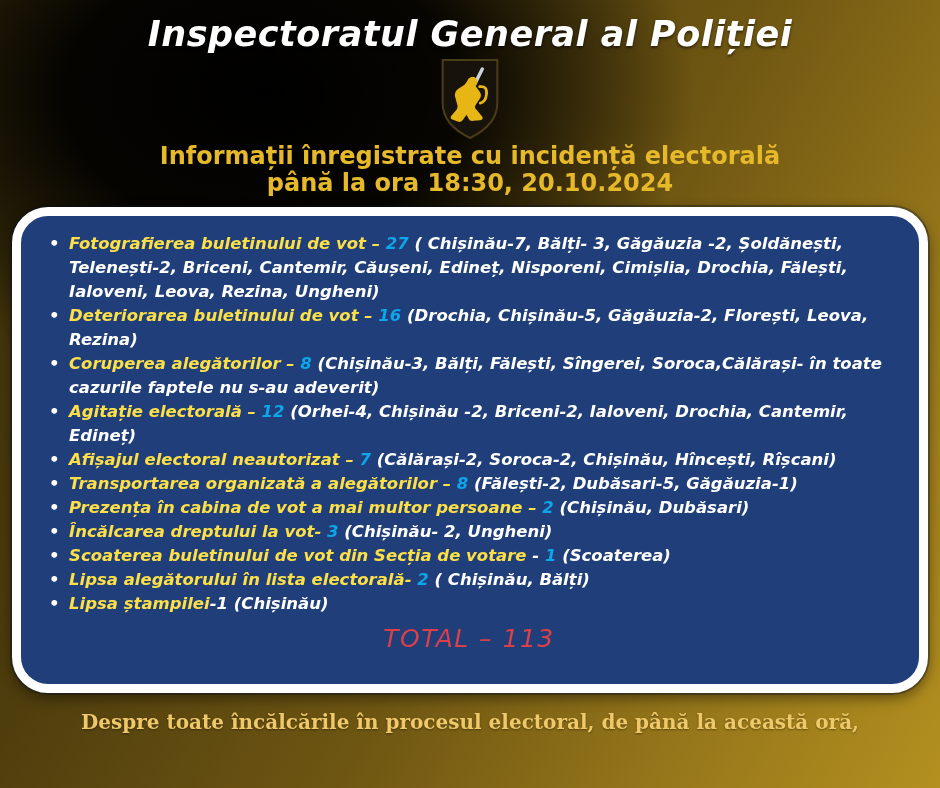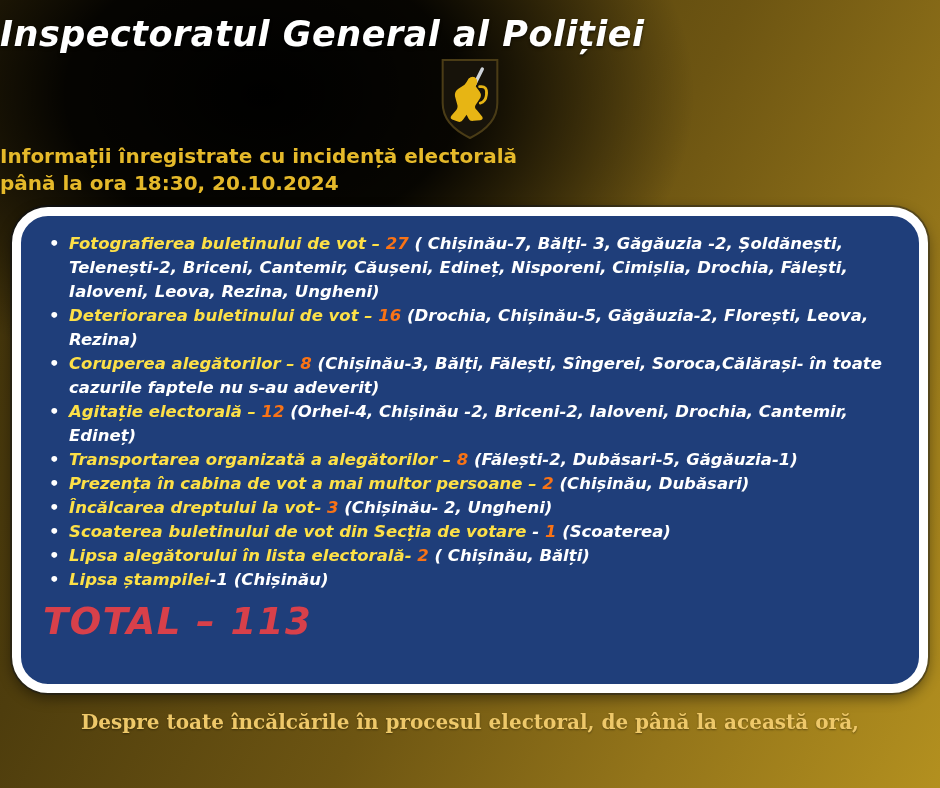--- a/index.html
+++ b/index.html
@@ -9,28 +9,28 @@
     background:#0a0803;
   }
   .poster{
     position:relative;width:940px;height:788px;box-sizing:border-box;
     background:
       radial-gradient(ellipse 62% 52% at 28% 12%, rgba(0,0,0,1) 0%, rgba(0,0,0,0.92) 34%, rgba(0,0,0,0) 74%),
       linear-gradient(118deg,#3b2e0a 0%,#4e3d0d 28%,#6d5512 55%,#94751a 78%,#b3901f 100%);
   }
   
   .title{
-    padding-top:14px;text-align:left;color:#ffffff;
+    padding-top:14px;text-align:center;color:#ffffff;
     font-size:35px;font-weight:bold;font-style:italic;letter-spacing:.5px;
     text-shadow:0 2px 3px rgba(0,0,0,.55);
   }
   .logo-wrap{display:flex;justify-content:center;margin-top:4px;height:82px;}
   .subtitle{
-    text-align:left;color:#e5b92a;font-weight:bold;
-    font-size:20px;line-height:27px;margin-top:3px;
+    text-align:center;color:#e5b92a;font-weight:bold;
+    font-size:24px;line-height:27px;margin-top:3px;
   }
   
   .panel{
     box-sizing:border-box;
     margin:10px 12px 0 12px;
     background:#1f3e7a;
     border:9px solid #ffffff;
     border-radius:36px;
     padding:16px 24px 6px 22px;
     min-height:486px;
@@ -40,26 +40,26 @@
   ul.incidents li{
     position:relative;color:#ffffff;
     font-size:16.5px;font-weight:bold;font-style:italic;
     line-height:24px;padding-left:26px;margin:0;
   }
   ul.incidents li::before{
     content:"\2022";position:absolute;left:6px;top:0;
     color:#ffffff;font-style:normal;
   }
   .c-red{color:#fde047;}
-  .c-yellow{color:#f97316;}
+  .c-yellow{color:#0ea5e9;}
   .c-white{color:#ffffff;}
   .places{color:#ffffff;}
   .total{
-    text-align:left;color:#d8404a;
-    font-size:37px;font-weight:bold;font-style:italic;
+    text-align:center;color:#d8404a;
+    font-size:25px;font-weight:normal;font-style:italic;
     letter-spacing:1.5px;margin:8px 0 6px 0;
   }
   
   .footer-msg{
     margin-top:14px;text-align:center;color:#eec869;
     font-family:"DejaVu Serif","Liberation Serif",serif;
     font-weight:bold;font-size:20px;line-height:30px;
     text-shadow:0 1px 2px rgba(0,0,0,.4);
   }
 </style>
@@ -88,20 +88,21 @@
     <div>Informații înregistrate cu incidență electorală</div>
     <div>până la ora 18:30, 20.10.2024</div>
   </div>
 
   <div class="panel">
     <ul class="incidents">
         <li><span class="c-red">Fotografierea buletinului de vot</span><span class="c-red"> – </span><span class="c-yellow">27</span><span class="places"> ( Chișinău-7, Bălți- 3, Găgăuzia -2, Șoldănești, Telenești-2, Briceni, Cantemir, Căușeni, Edineț, Nisporeni, Cimișlia, Drochia, Fălești, Ialoveni, Leova, Rezina, Ungheni)</span></li>
         <li><span class="c-red">Deteriorarea buletinului de vot</span><span class="c-red"> – </span><span class="c-yellow">16</span><span class="places"> (Drochia, Chișinău-5, Găgăuzia-2, Florești, Leova, Rezina)</span></li>
         <li><span class="c-red">Coruperea alegătorilor</span><span class="c-red"> – </span><span class="c-yellow">8</span><span class="places"> (Chișinău-3, Bălți, Fălești, Sîngerei, Soroca,Călărași- în toate cazurile faptele nu s-au adeverit)</span></li>
         <li><span class="c-red">Agitație electorală</span><span class="c-red"> – </span><span class="c-yellow">12</span><span class="places"> (Orhei-4, Chișinău -2, Briceni-2, Ialoveni, Drochia, Cantemir, Edineț)</span></li>
+        <li><span class="c-red">Afișajul electoral neautorizat</span><span class="c-red"> – </span><span class="c-yellow">7</span><span class="places"> (Călărași-2, Soroca-2, Chișinău, Hîncești, Rîșcani)</span></li>
         <li><span class="c-red">Transportarea organizată a alegătorilor</span><span class="c-red"> – </span><span class="c-yellow">8</span><span class="places"> (Fălești-2, Dubăsari-5, Găgăuzia-1)</span></li>
         <li><span class="c-red">Prezența în cabina de vot a mai multor persoane</span><span class="c-red"> – </span><span class="c-yellow">2</span><span class="places"> (Chișinău, Dubăsari)</span></li>
         <li><span class="c-red">Încălcarea dreptului la vot</span><span class="c-red">- </span><span class="c-yellow">3</span><span class="places"> (Chișinău- 2, Ungheni)</span></li>
         <li><span class="c-red">Scoaterea buletinului de vot din Secția de votare</span><span class="c-white"> - </span><span class="c-yellow">1</span><span class="places"> (Scoaterea)</span></li>
         <li><span class="c-red">Lipsa alegătorului în lista electorală</span><span class="c-red">- </span><span class="c-yellow">2</span><span class="places"> ( Chișinău, Bălți)</span></li>
         <li><span class="c-red">Lipsa ștampilei</span><span class="c-white">-</span><span class="c-white">1</span><span class="places"> (Chișinău)</span></li>
       </ul>
     <div class="total">TOTAL – 113</div>
   </div>
 

